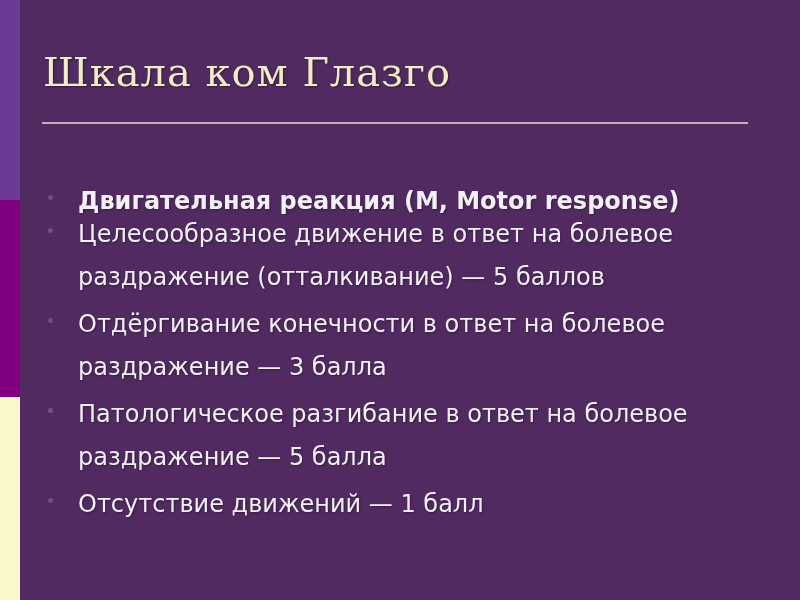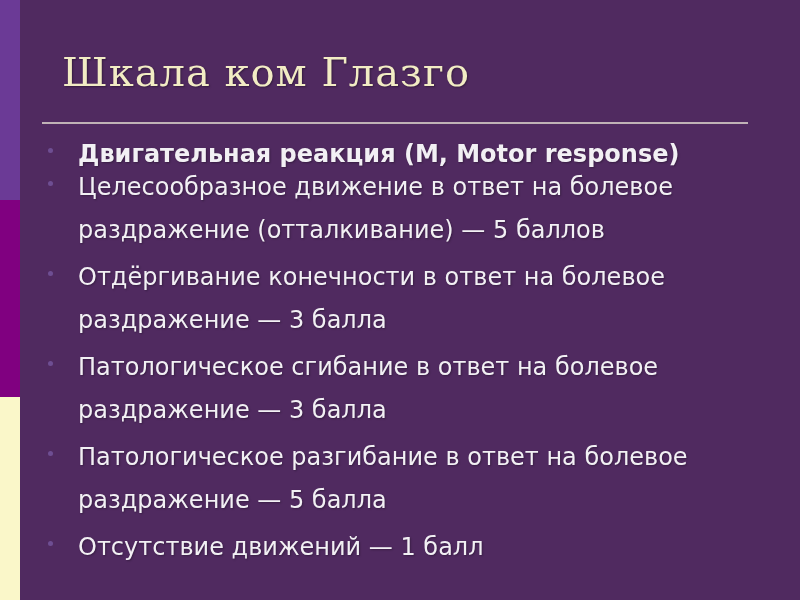--- a/index.html
+++ b/index.html
@@ -22,21 +22,21 @@
     width: 20px;
     height: 600px;
   }
   .accent-seg { position: absolute; left: 0; width: 20px; }
   .accent-seg.top    { top: 0;    height: 200px; background: var(--color-accent-bar-top, #6B3A96); }
   .accent-seg.middle { top: 200px; height: 197px; background: var(--color-accent-bar-middle, #800080); }
   .accent-seg.bottom { top: 397px; height: 203px; background: var(--color-accent-bar-bottom, #FAF7C9); }
 
   .slide-title {
     position: absolute;
-    left: 62px;
+    left: 43px;
     top: 50px;
     font-family: "DejaVu Serif", "Liberation Serif", serif;
     font-size: 40px;
     line-height: 1.1;
     color: var(--color-title-text, #F2ECC4);
     text-shadow: 1px 1px 2px rgba(0,0,0,0.35);
     letter-spacing: 1px;
     white-space: nowrap;
   }
   .title-rule {
@@ -59,21 +59,21 @@
   .bullet-item {
     position: relative;
     padding-left: 36px;
     margin: 0 0 4px 0;
     font-size: 24px;
     line-height: 43px;
     color: var(--color-body-text, #F2F0F4);
     text-shadow: 1px 1px 2px rgba(0,0,0,0.30);
   }
   .bullet-item:first-child { margin-bottom: -10px; }
-  .bullet-item.bold { font-weight: bold; }
+  .bullet-item.bold { font-weight: bold; margin-top: 47px; }
   .bullet-dot {
     position: absolute;
     left: 6px;
     top: 15px;
     width: 5px;
     height: 5px;
     border-radius: 50%;
     background: var(--color-bullet-dot, #6E4E92);
   }
   .bullet-text { white-space: pre-line; }
@@ -103,22 +103,20 @@
       <span class="bullet-text">Целесообразное движение в ответ на болевое
 раздражение (отталкивание) — 5 баллов</span>
     </li>
     <li class="bullet-item">
       <span class="bullet-dot"></span>
       <span class="bullet-text">Отдёргивание конечности в ответ на болевое
 раздражение — 3 балла</span>
     </li>
     <li class="bullet-item">
       <span class="bullet-dot"></span>
-      <span class="bullet-text">Патологическое сгибание в ответ на болевое
-раздражение — 3 балла</span>
     </li>
     <li class="bullet-item">
       <span class="bullet-dot"></span>
       <span class="bullet-text">Патологическое разгибание в ответ на болевое
 раздражение — 5 балла</span>
     </li>
     <li class="bullet-item">
       <span class="bullet-dot"></span>
       <span class="bullet-text">Отсутствие движений — 1 балл</span>
     </li>

